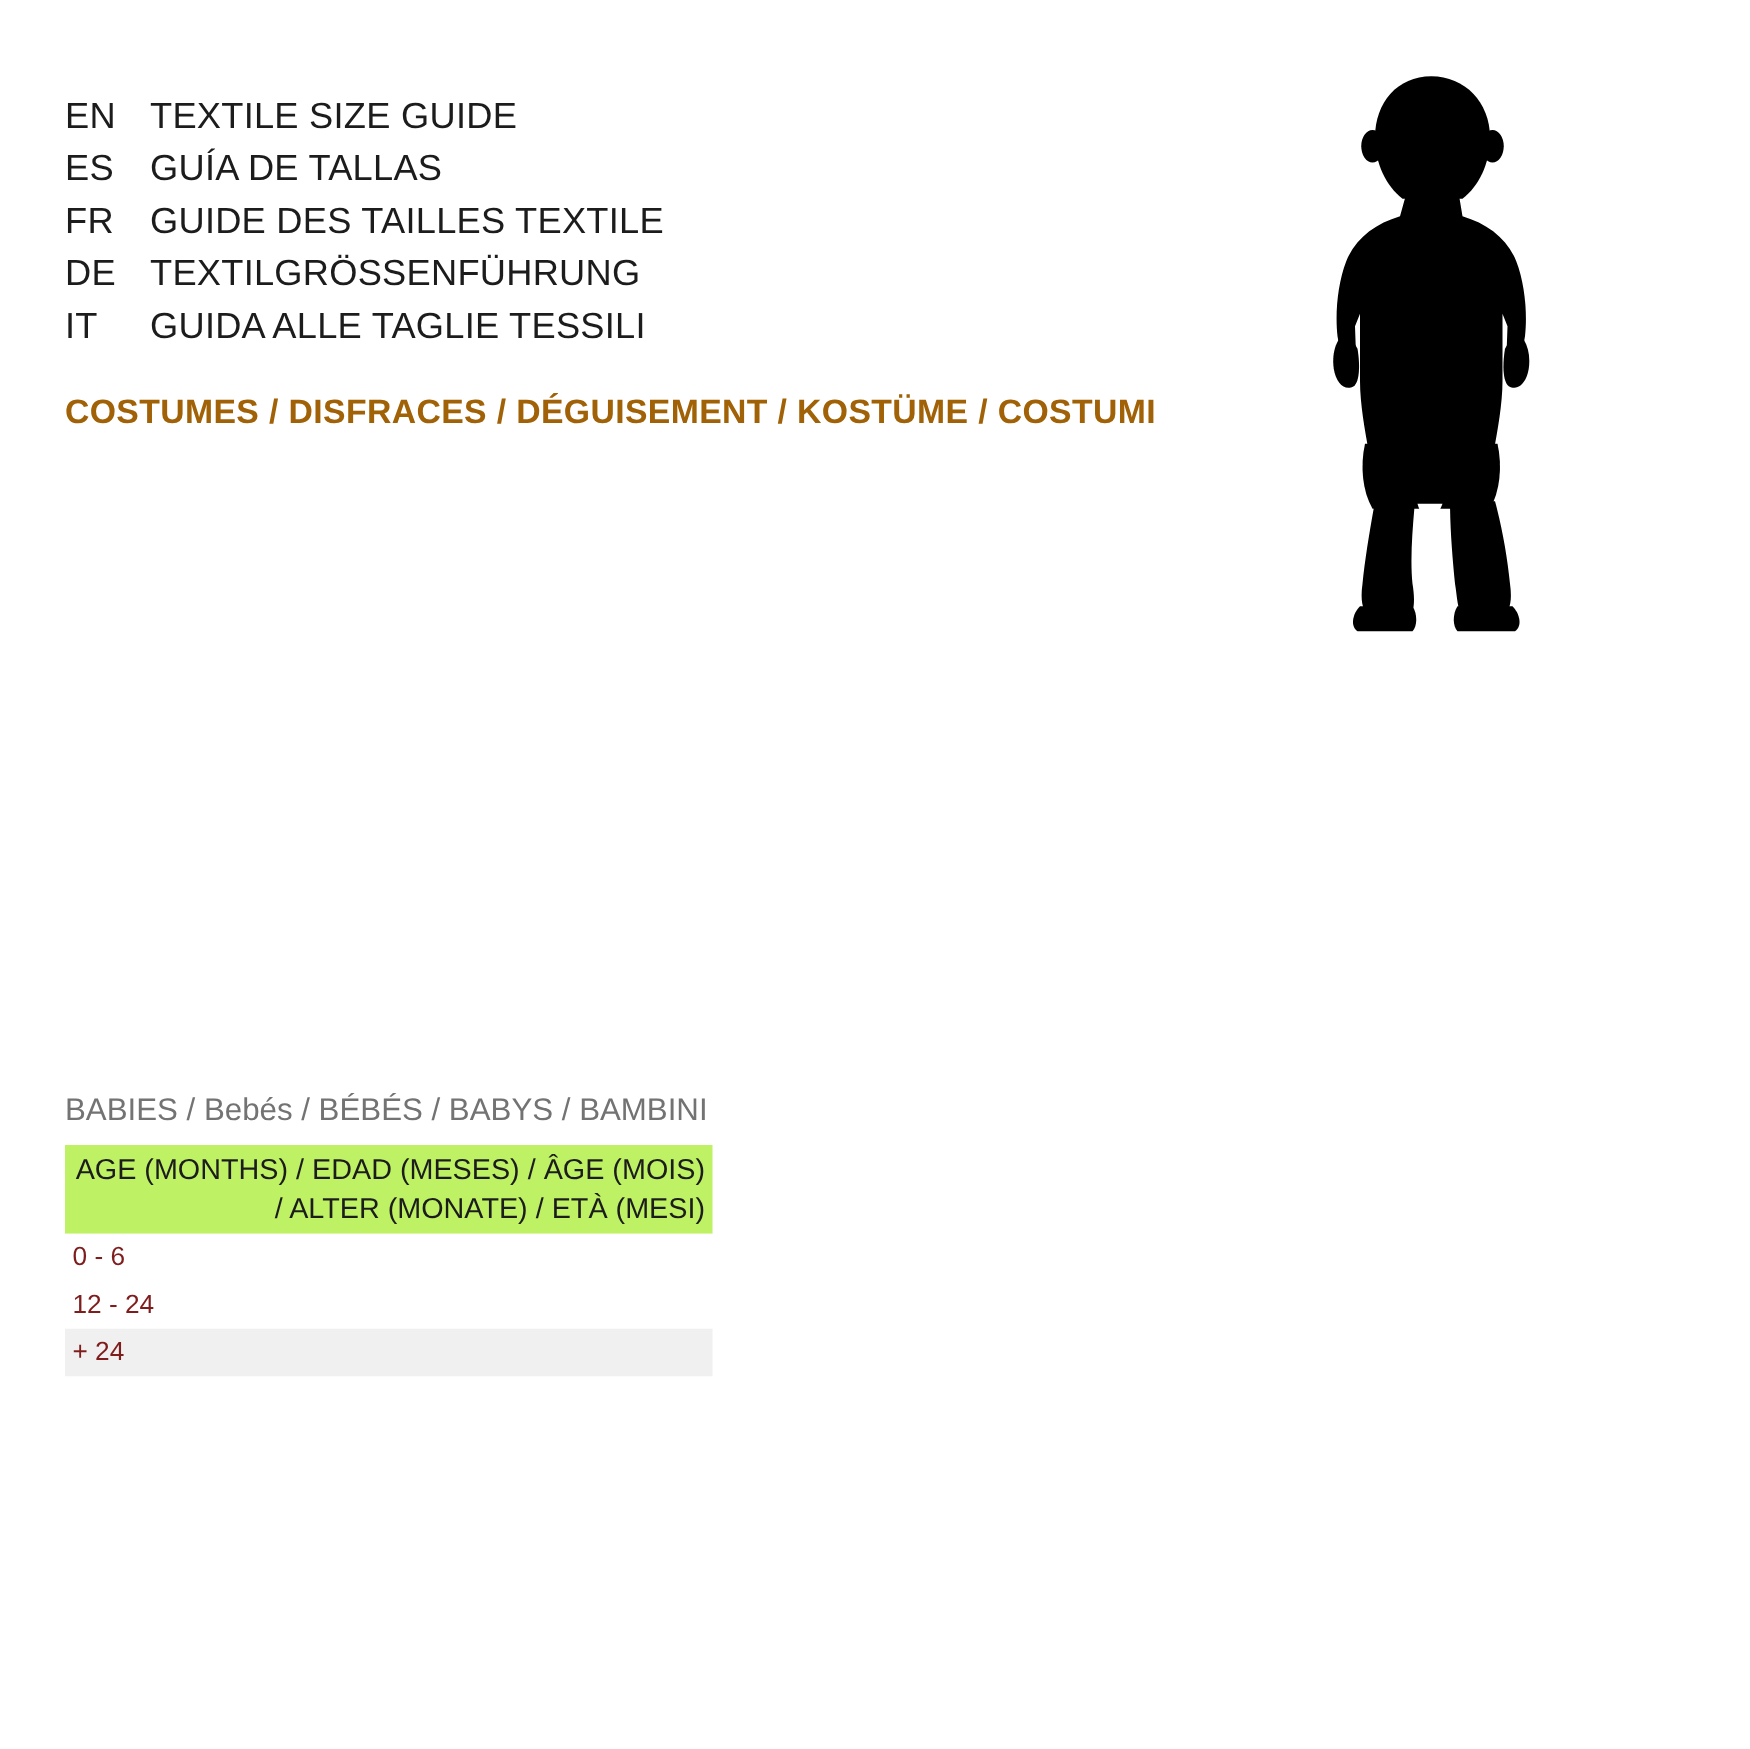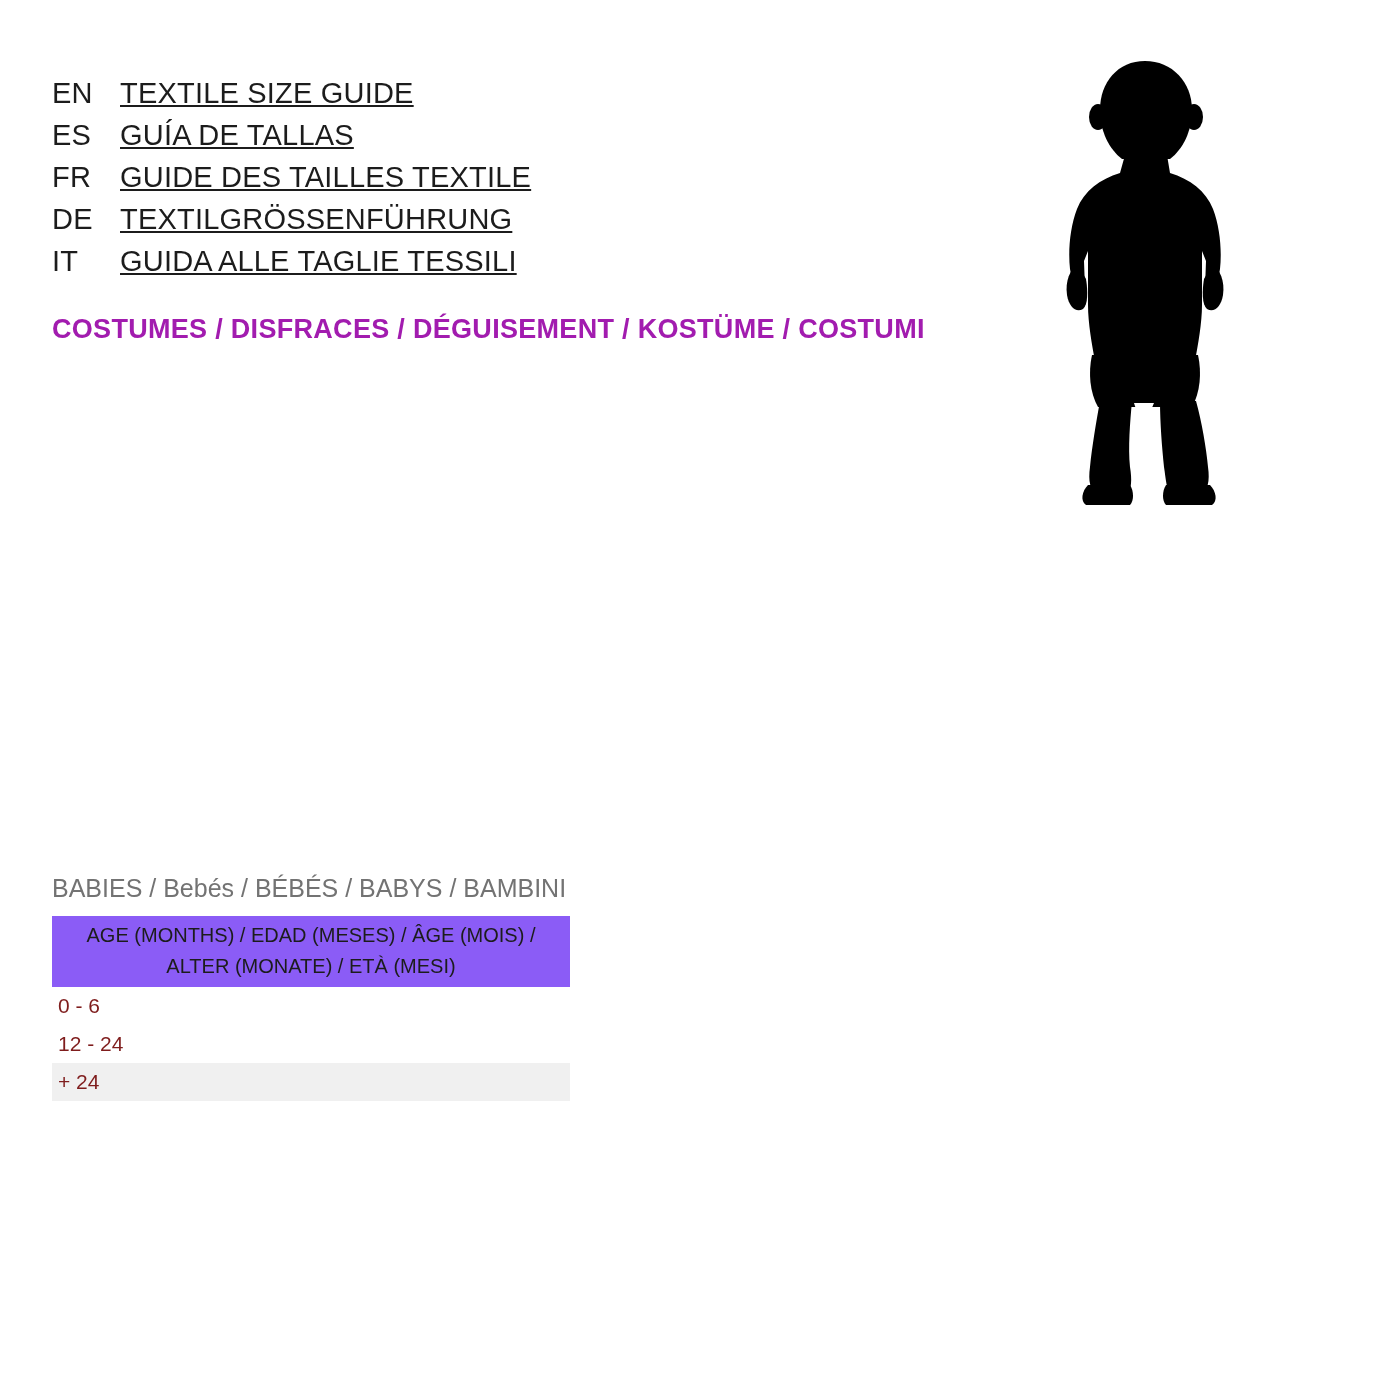--- a/index.html
+++ b/index.html
@@ -29,31 +29,30 @@
     line-height: 42px;
     letter-spacing: 0.2px;
     color: #1c1c1c;
   }
   .lang-code {
     width: 68px;
     flex: 0 0 68px;
   }
   .lang-text {
     white-space: nowrap;
-    text-decoration: underline;
   }
 
   .category-title {
     position: absolute;
     left: 52px;
     top: 314px;
     font-size: 27px;
     font-weight: bold;
     letter-spacing: 0.3px;
-    color: #a21caf;
+    color: #a16207;
     white-space: nowrap;
   }
 
   
   .silhouette {
     position: absolute;
     left: 1030px;
     top: 55px;
     width: 230px;
     height: 460px;
@@ -77,24 +76,24 @@
     color: #737373;
     margin-bottom: 12px;
     white-space: nowrap;
   }
   table.size-table {
     border-collapse: collapse;
     width: 518px;
     table-layout: fixed;
   }
   table.size-table th {
-    background: #8b5cf6;
-    text-align: center;
+    background: #bef264;
+    text-align: right;
     font-weight: normal;
-    font-size: 20px;
+    font-size: 23px;
     line-height: 31px;
     padding: 4px 6px 5px 6px;
     color: #1c1c1c;
   }
   table.size-table td {
     font-size: 21px;
     line-height: 31px;
     padding: 3px 6px 4px 6px;
     color: #7f1d1d;
   }

